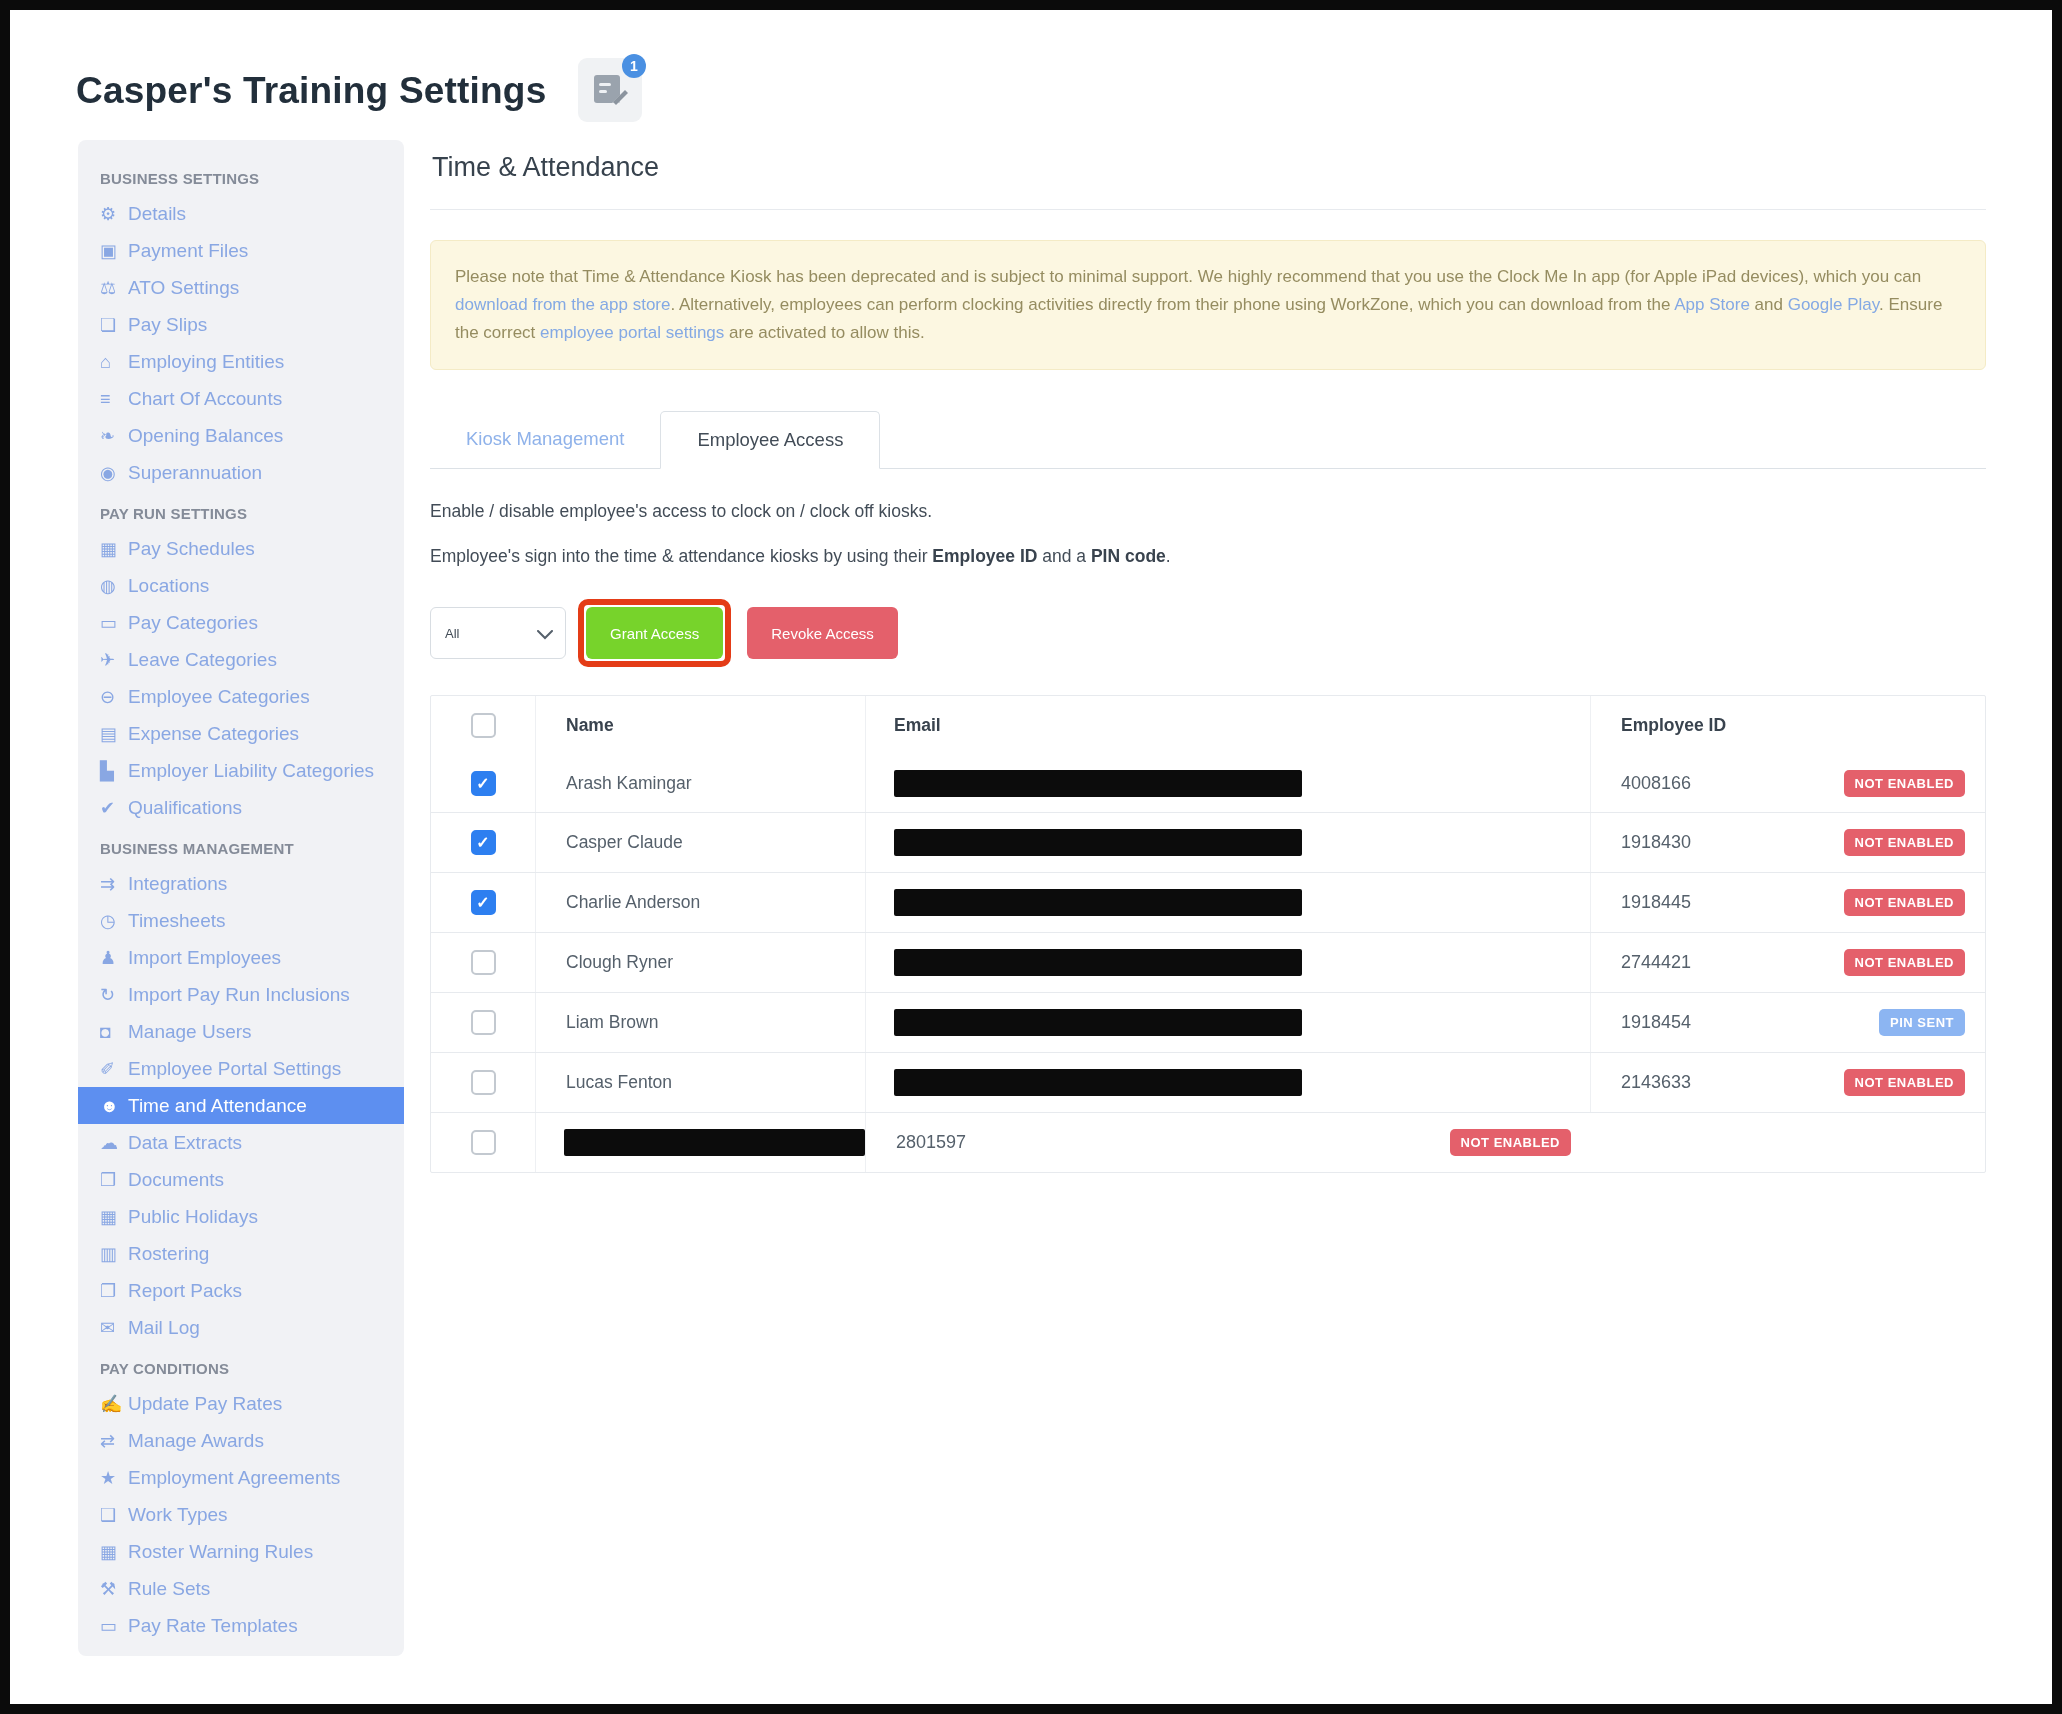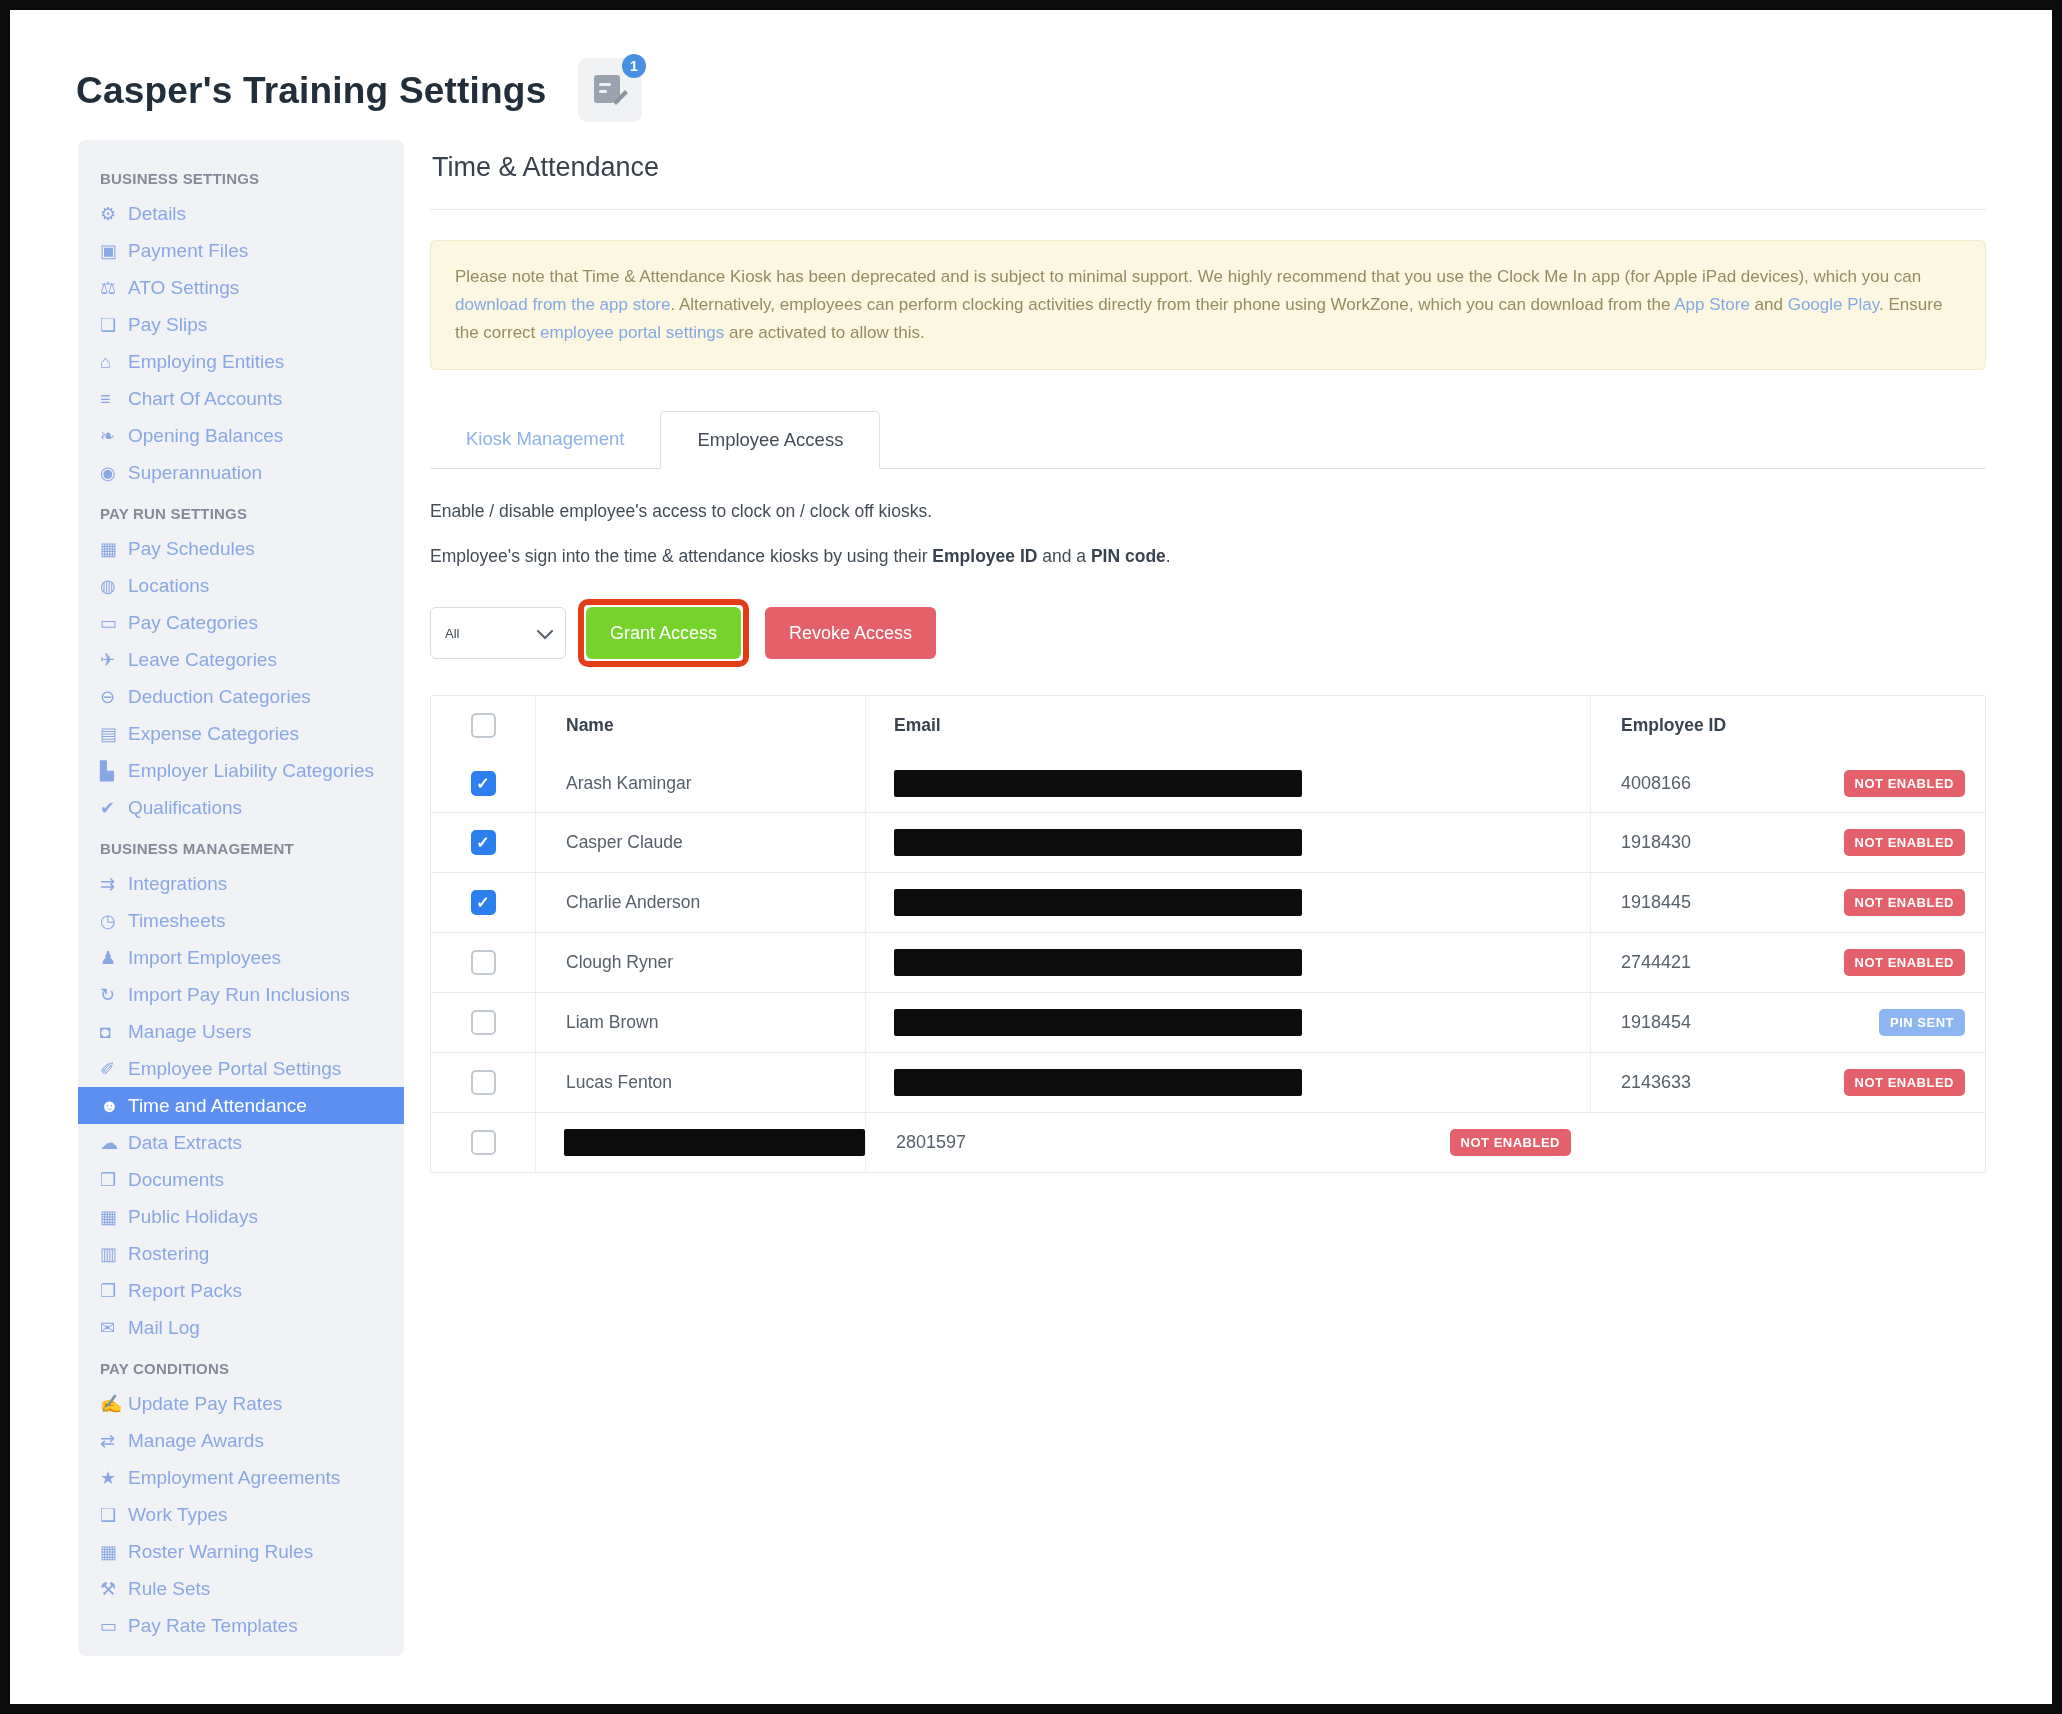--- a/index.html
+++ b/index.html
@@ -55,21 +55,21 @@
 
   .desc{margin-top:32px;font-size:17.5px;color:#424c57;}
   .desc + .desc{margin-top:24px;}
   .desc strong{font-weight:700;color:#39434e;}
 
   .controls{margin-top:32px;display:flex;align-items:center;}
   .select-wrap{position:relative;width:136px;height:52px;border:1px solid #d8dde2;border-radius:6px;background:#fff;
     display:flex;align-items:center;padding:0 14px;font-size:13px;color:#424c57;cursor:pointer;}
   .select-wrap .chev{position:absolute;right:12px;top:20px;}
   .grant-ring{border:6px solid var(--ring-red);border-radius:10px;padding:2px;margin-left:12px;}
-  .btn{height:52px;border:none;border-radius:6px;color:#fff;font-size:18px;font-weight:500;
+  .btn{height:52px;border:none;border-radius:6px;color:#fff;font-size:15px;font-weight:500;
     font-family:"Liberation Sans", sans-serif;padding:0 24px;cursor:pointer;}
   .btn.grant{background:var(--green);}
   .btn.revoke{background:var(--red);margin-left:16px;}
 
   
   .table{margin-top:28px;border:1px solid var(--line);border-radius:2px;}
   .trow{display:grid;grid-template-columns:105px 330px 725px 1fr;align-items:center;height:60px;border-top:1px solid var(--line);}
   .trow:first-child{border-top:none;height:58px;}
   .cell{height:100%;display:flex;align-items:center;}
   .c-check{justify-content:center;border-right:1px solid #eef0f3;}
@@ -150,21 +150,21 @@
         <div class="sb-item">
           <span class="sb-icon">▭</span>
           <span class="sb-label">Pay Categories</span>
         </div>
         <div class="sb-item">
           <span class="sb-icon">✈</span>
           <span class="sb-label">Leave Categories</span>
         </div>
         <div class="sb-item">
           <span class="sb-icon">⊖</span>
-          <span class="sb-label">Deduction Categories</span>
+          <span class="sb-label">Employee Categories</span>
         </div>
         <div class="sb-item">
           <span class="sb-icon">▤</span>
           <span class="sb-label">Expense Categories</span>
         </div>
         <div class="sb-item">
           <span class="sb-icon">▙</span>
           <span class="sb-label">Employer Liability Categories</span>
         </div>
         <div class="sb-item">

